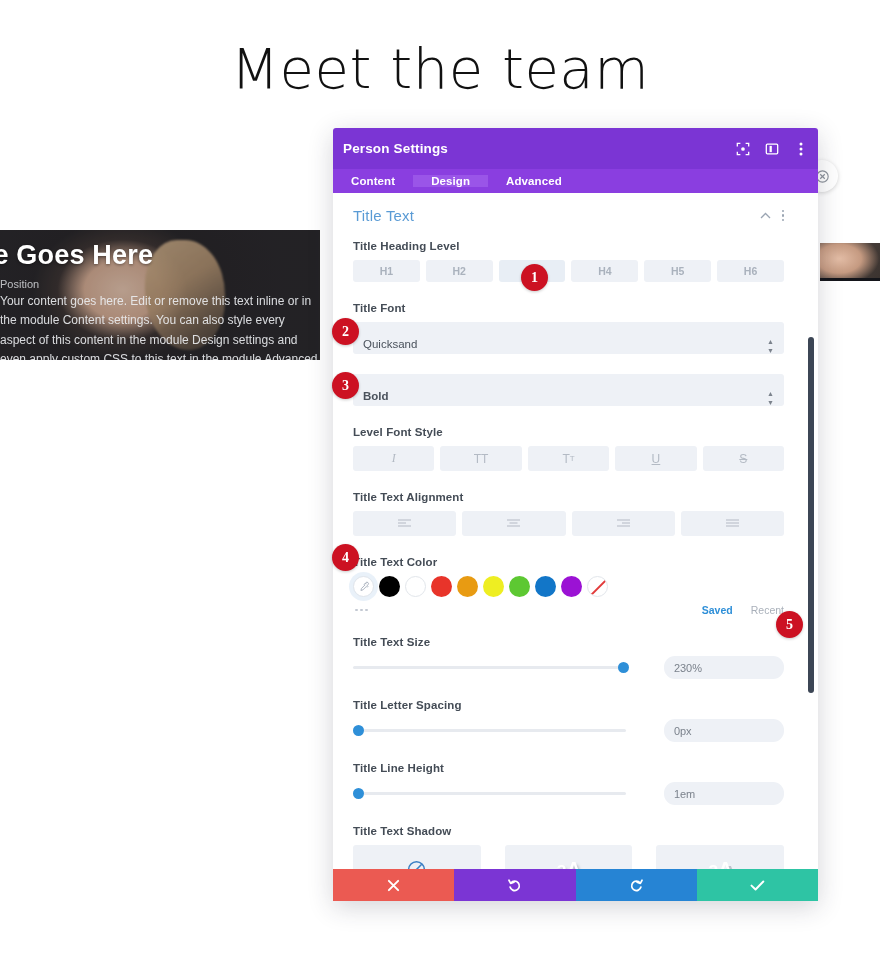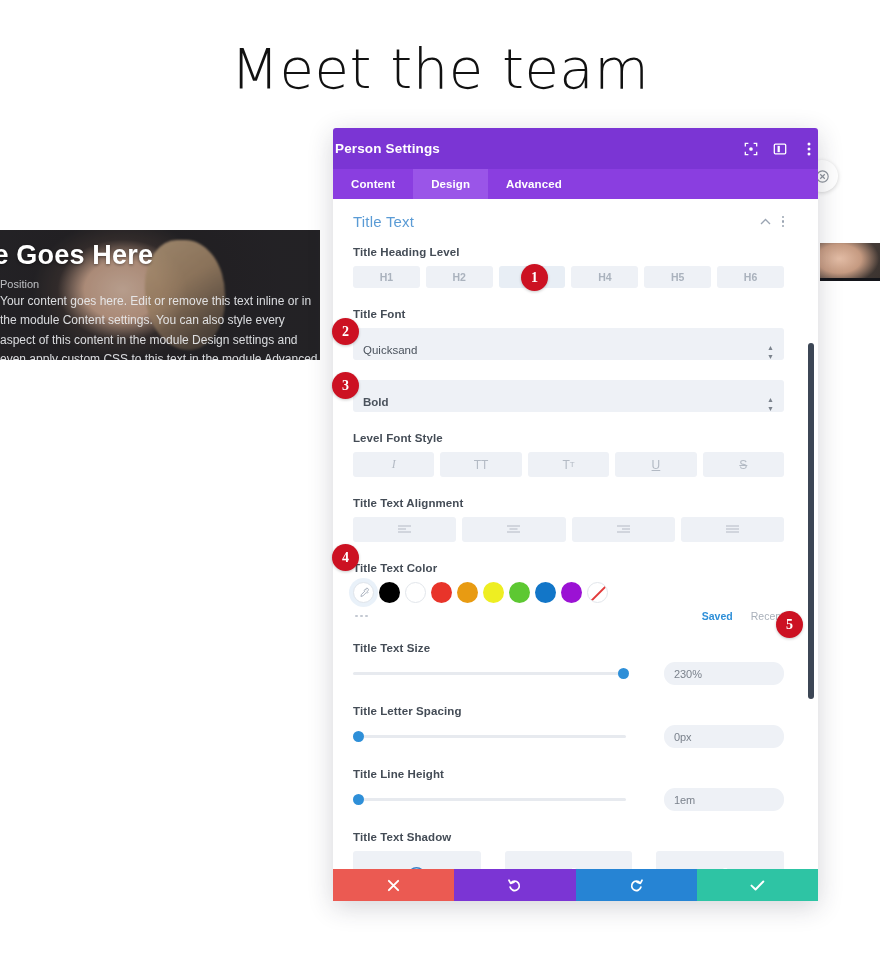--- a/index.html
+++ b/index.html
@@ -79,30 +79,30 @@
     position:absolute; left: 333px; top: 128px;
     width: 485px; height: 773px;
     background:#fff;
     box-shadow: 0 6px 26px rgba(40,40,60,.20);
     display:flex; flex-direction:column;
     border-radius: 3px 3px 0 0;
     overflow:hidden;
   }
   .panel-header {
     height: 41px; background:#7b35d4;
-    display:flex; align-items:center; padding: 0 2px;
+    display:flex; align-items:center; padding: 0 10px;
     flex: 0 0 auto;
   }
   .panel-title { color:#fff; font-size:13.5px; font-weight:700; letter-spacing:.15px; }
   .header-icons { margin-left:auto; display:flex; align-items:center; gap: 14px; }
   .header-icons .hicon { width:15px; height:15px; display:flex; align-items:center; justify-content:center; cursor:pointer; }
   .header-icons svg { display:block; }
 
   .tabs {
-    height: 30px; background:#8a3ee0; display:flex; flex:0 0 auto;
+    height: 24px; background:#8a3ee0; display:flex; flex:0 0 auto;align-items:center;
   }
   .tab {
     padding: 0 18px; display:flex; align-items:center;
     font-size:11.5px; font-weight:700; color:#fff; cursor:pointer;
     letter-spacing:.1px;
   }
   .tab.active { background:#9a55e8; }
 
   .panel-body {
     flex:1 1 auto; position:relative; overflow:hidden; background:#fff;

